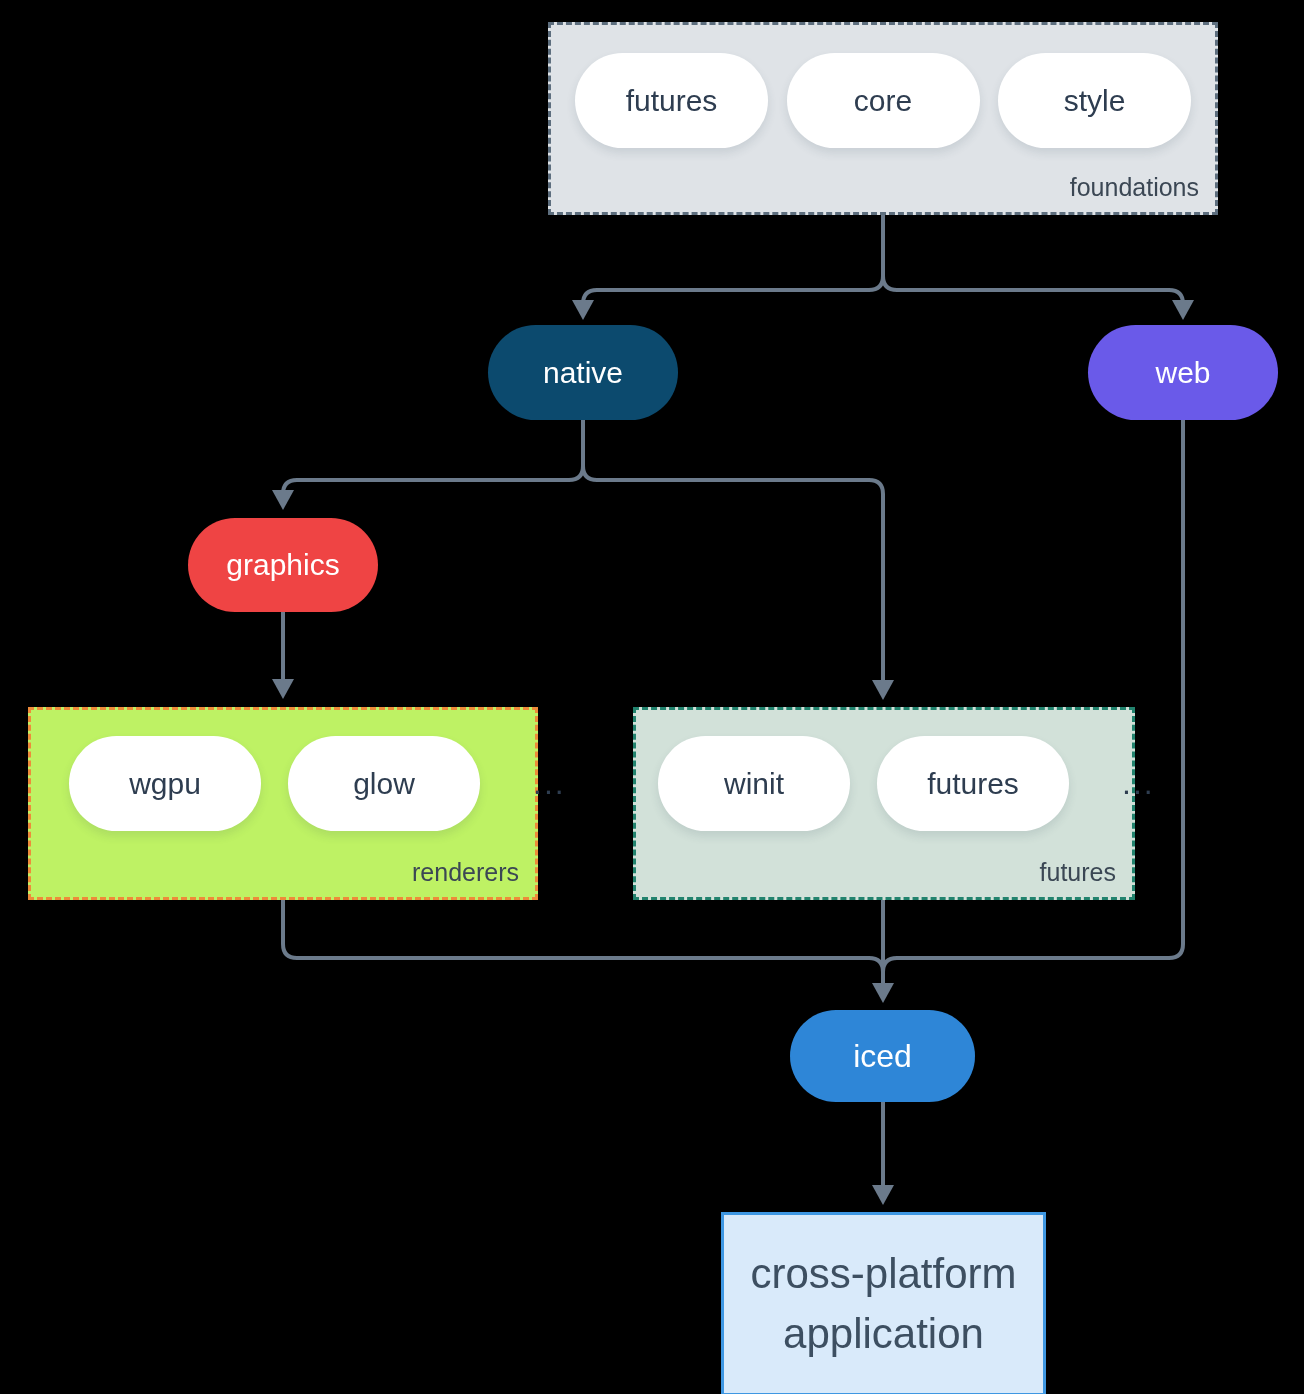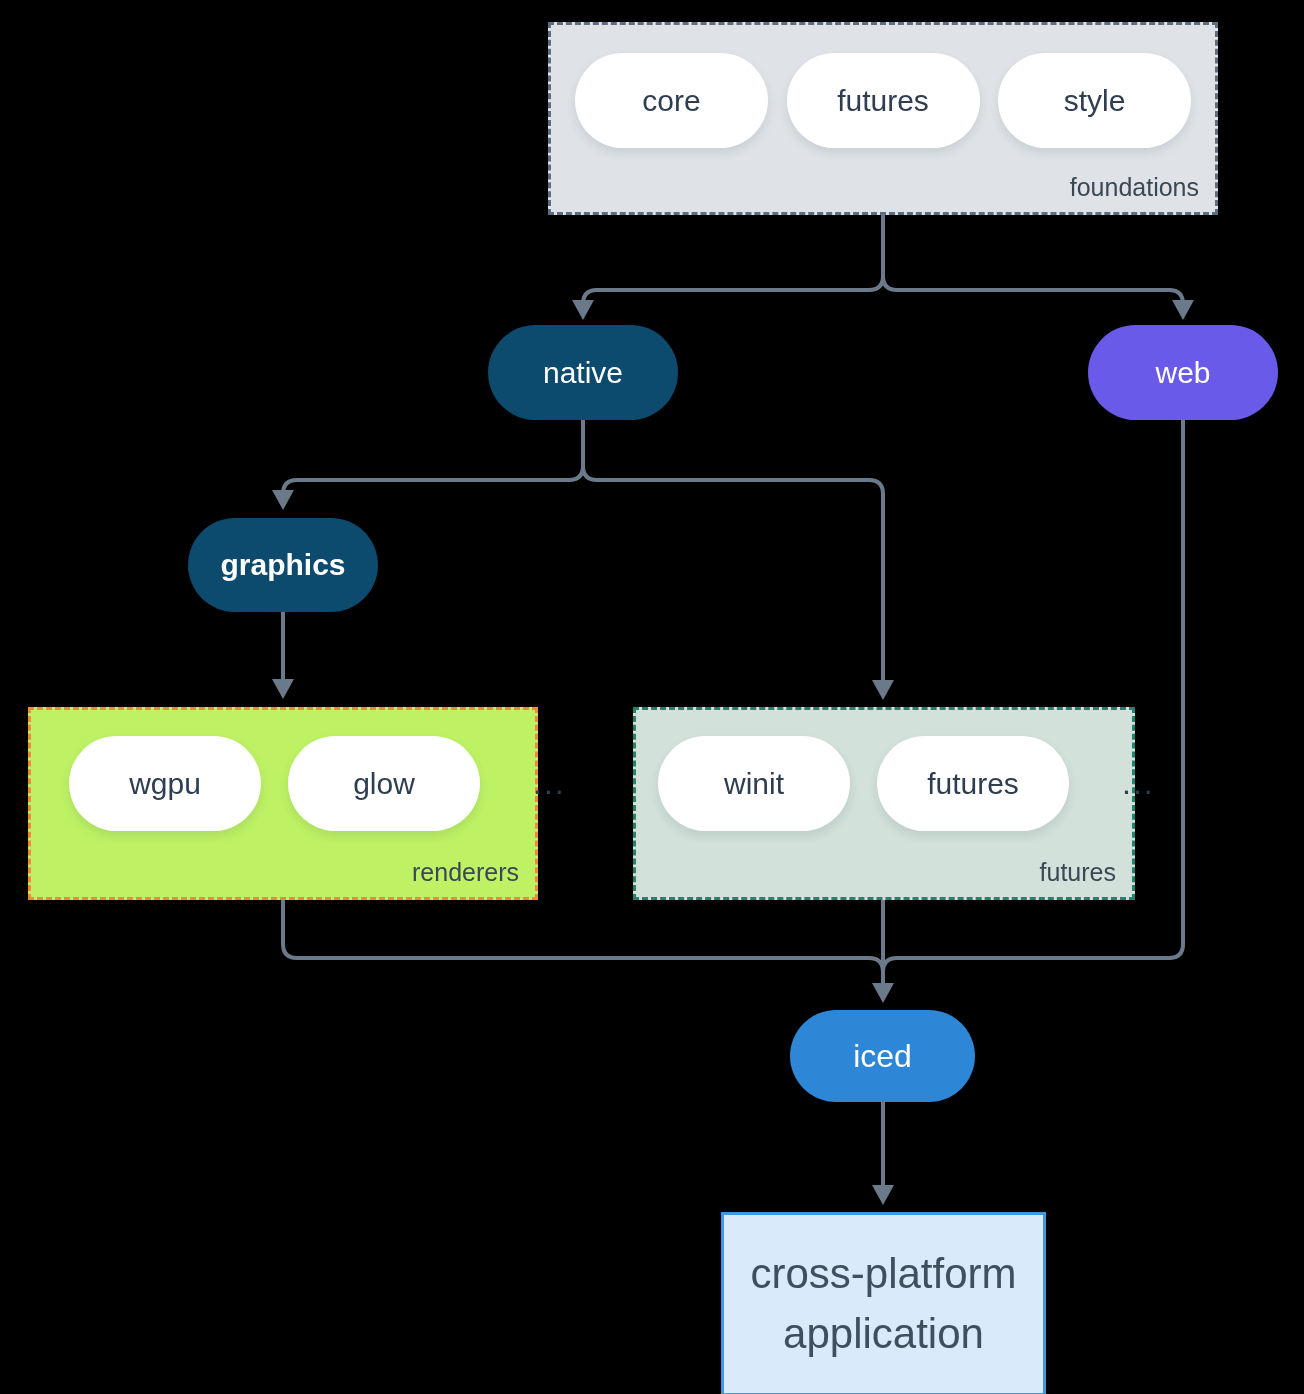--- a/index.html
+++ b/index.html
@@ -68,21 +68,21 @@
     font-size: 25px; color: #3b4754;
   }
 
   .node {
     position: absolute; border-radius: 999px;
     display: flex; align-items: center; justify-content: center;
     font-size: 30px; color: #ffffff;
   }
   .node-native   { left: 488px;  top: 325px;  width: 190px; height: 95px; background: #0c4a6e; }
   .node-web      { left: 1088px; top: 325px;  width: 190px; height: 95px; background: #6a5ae9; }
-  .node-graphics { left: 188px;  top: 518px;  width: 190px; height: 94px; background: #0c4a6e; font-weight: bold; }
+  .node-graphics { left: 188px;  top: 518px;  width: 190px; height: 94px; background: #ef4444; }
   .node-iced     { left: 790px;  top: 1010px; width: 185px; height: 92px; background: #2e86d7; font-size: 32px; }
 
   .app-box {
     position: absolute; left: 721px; top: 1212px;
     width: 325px; height: 184px; box-sizing: border-box;
     background: #d9eafa; border: 3px solid #3e97e2;
     display: flex; flex-direction: column;
     align-items: center; justify-content: center;
     font-size: 42px; color: #3d4f61; line-height: 1.42;
   }
@@ -115,22 +115,22 @@
 
     <path class="line" d="M883,900 V984"></path>
     <path class="head" d="M883,1003 L872,983 H894 Z"></path>
 
     <path class="line" d="M883,1102 V1186"></path>
     <path class="head" d="M883,1205 L872,1185 H894 Z"></path>
   </svg>
 
   <div class="group-box group-foundations">
     <div class="pill-row row-spread">
+      <div class="pill">futures</div>
       <div class="pill">core</div>
-      <div class="pill">futures</div>
       <div class="pill">style</div>
     </div>
     <div class="box-label">foundations</div>
   </div>
 
   <div class="node node-native">native</div>
 
   <div class="node node-web">web</div>
 
   <div class="node node-graphics">graphics</div>

